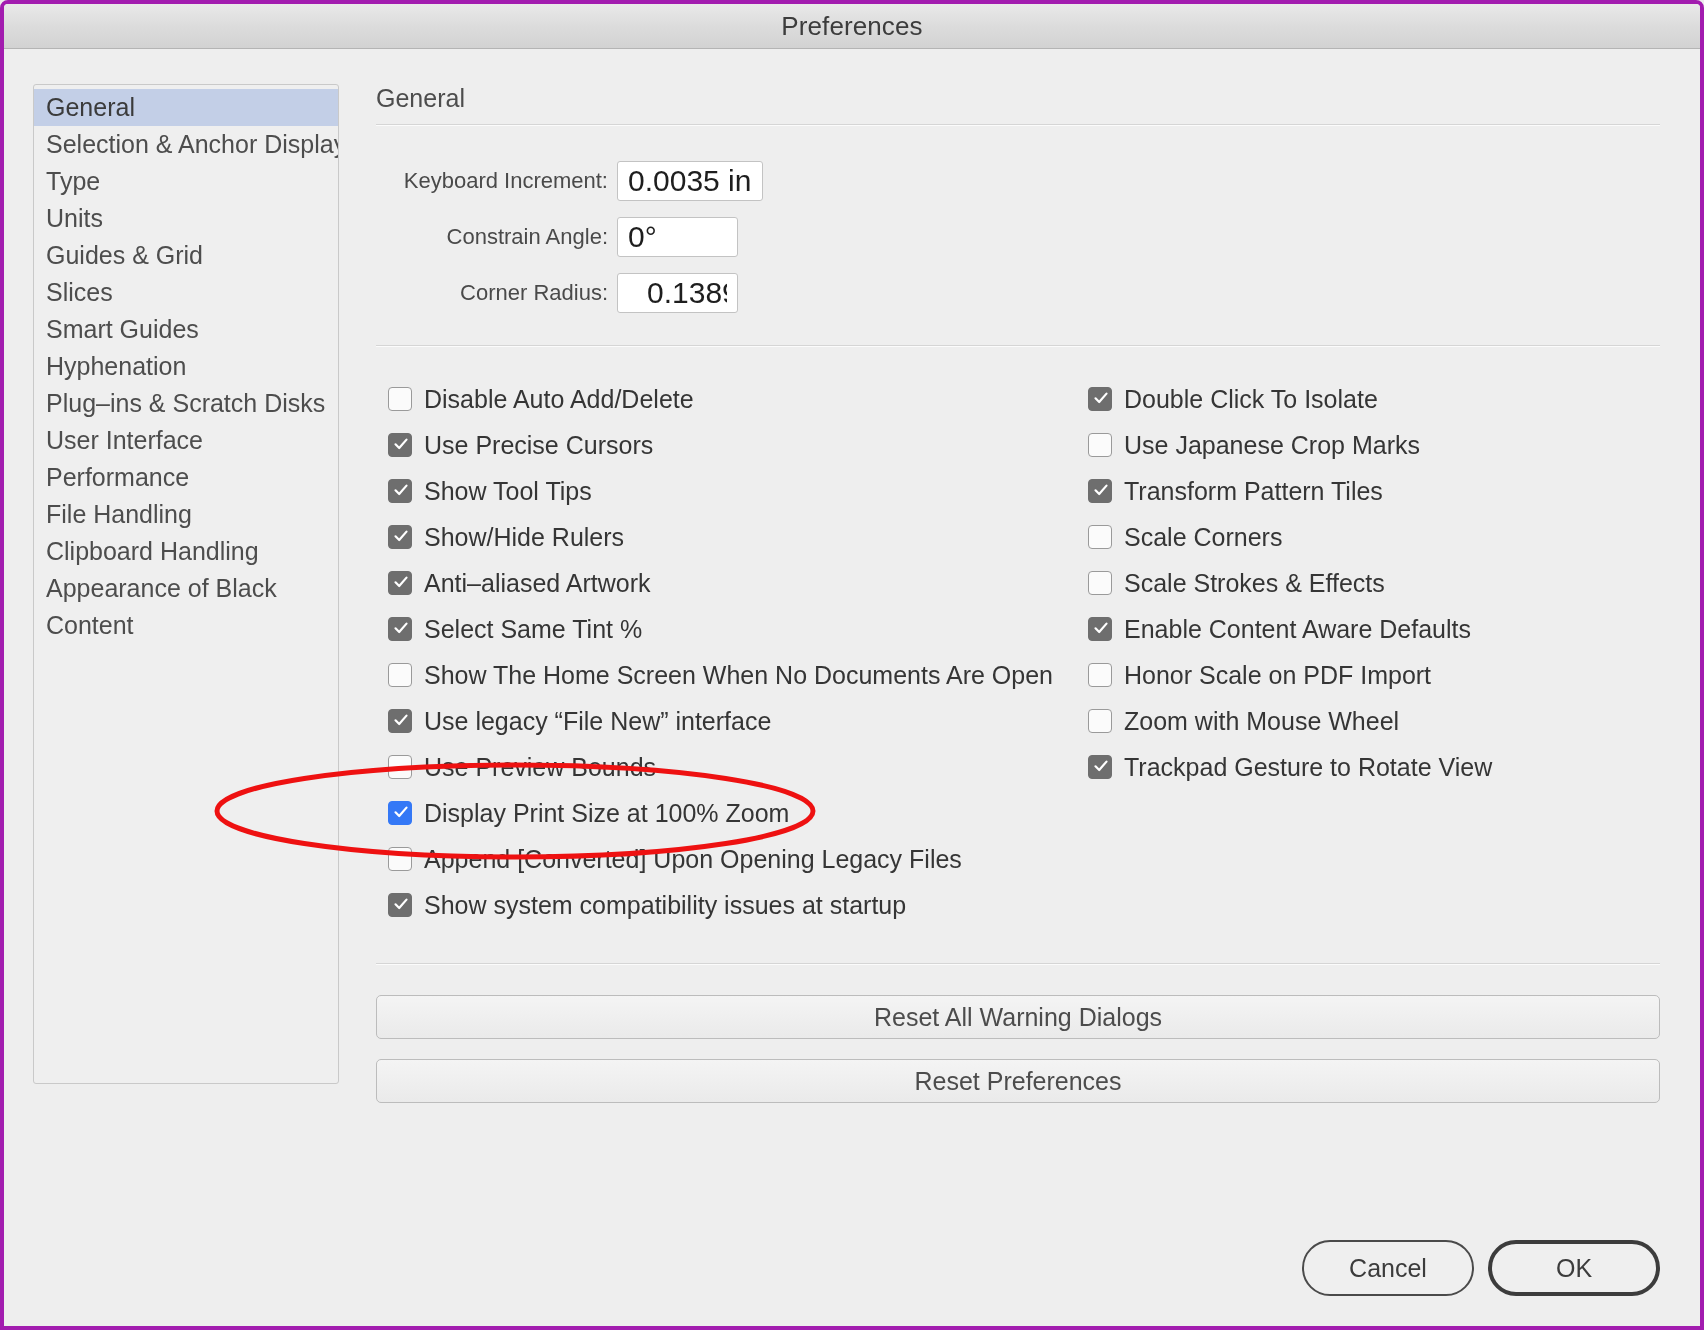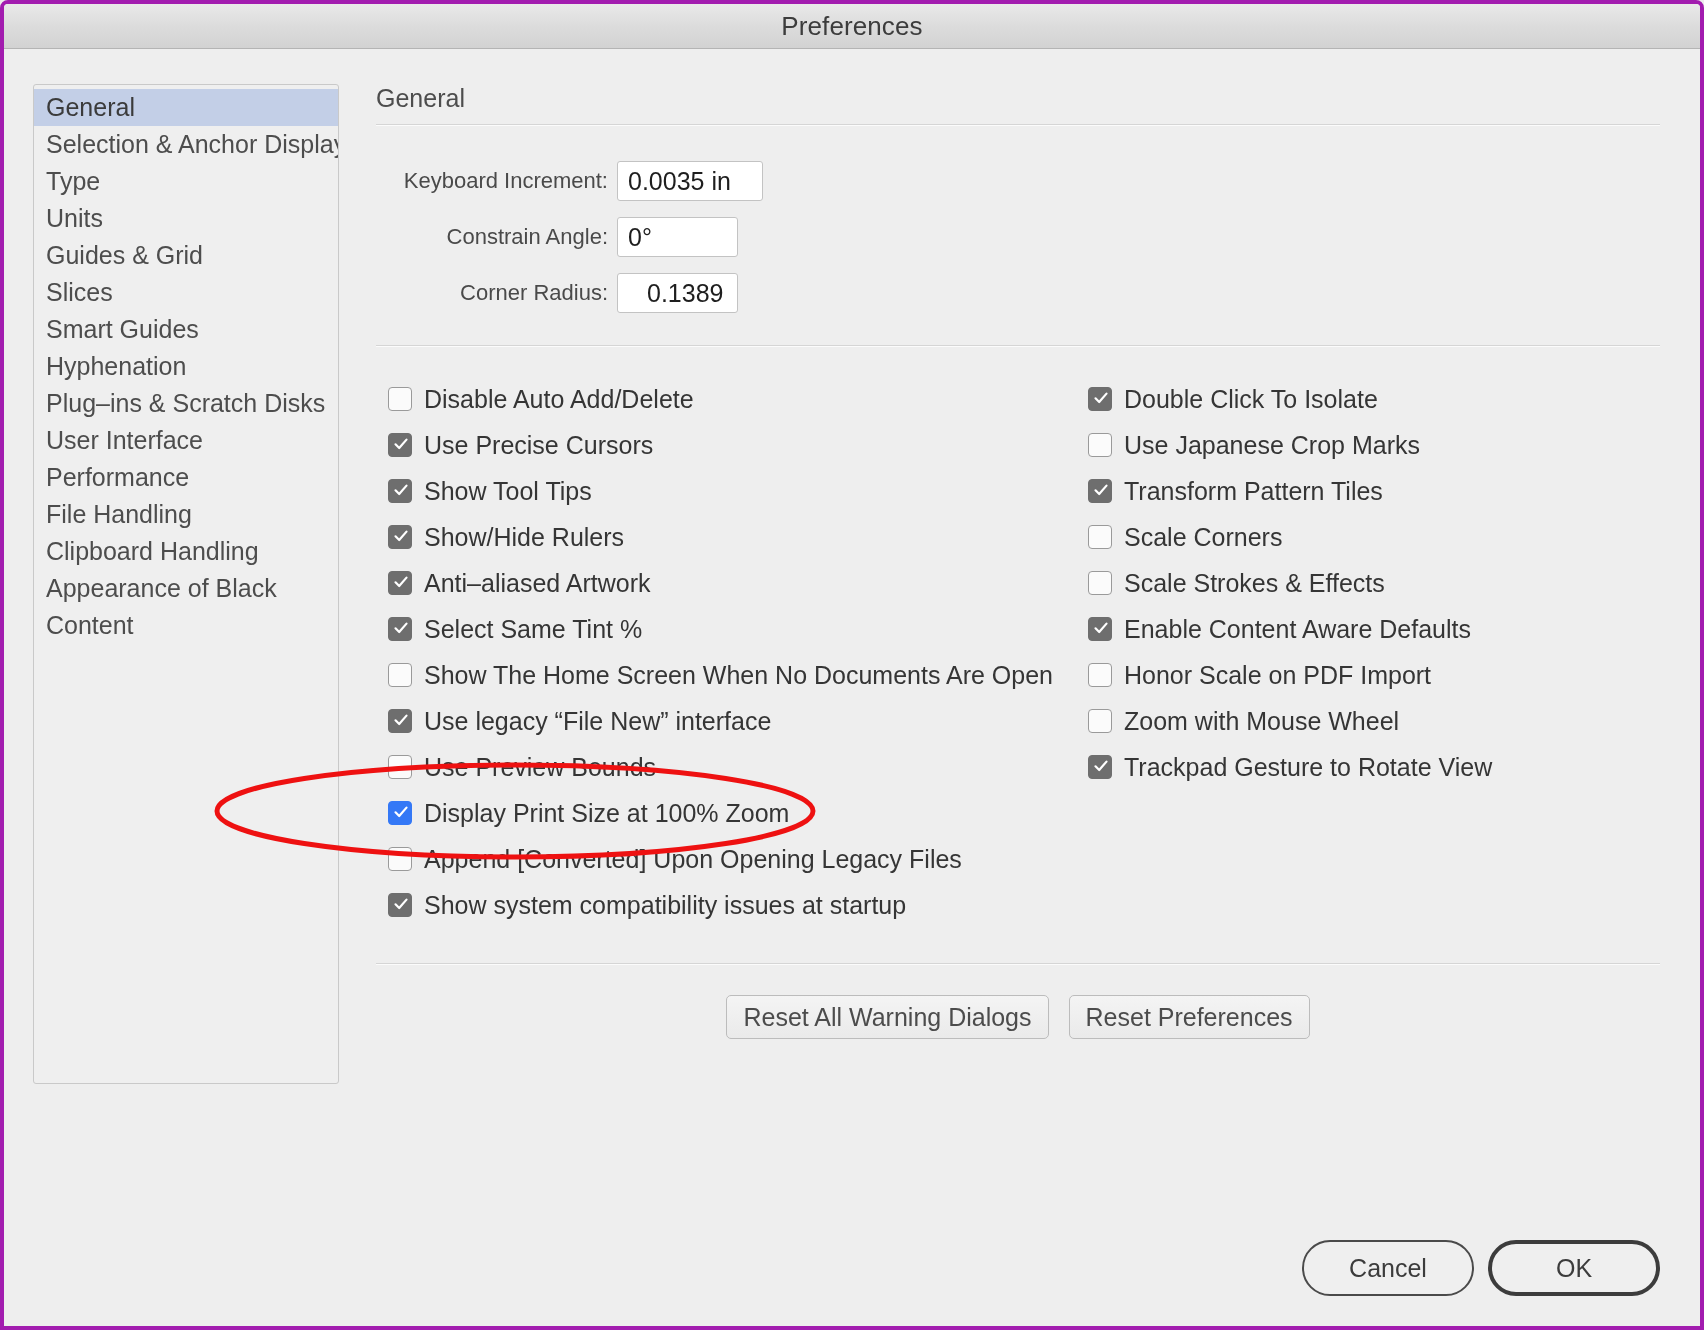--- a/index.html
+++ b/index.html
@@ -109,21 +109,21 @@
     padding-right: 9px;
     white-space: nowrap;
   }
   .field-input {
     background: #ffffff;
     border: 1px solid #c3c3c3;
     border-radius: 3px;
     height: 40px;
     line-height: 40px;
     padding: 0 10px;
-    font-size: 25px;
+    font-size: 30px;
     color: #1e1e1e;
     font-family: "Liberation Sans", sans-serif;
     box-sizing: border-box;
     outline: none;
   }
   .w-kbd { width: 146px; }
   .w-ang { width: 121px; }
   .w-rad { width: 121px; padding-left: 29px; }
 
   
@@ -181,20 +181,21 @@
 
   
   #reset-sep {
     margin-top: 35px;
   }
   #reset-row {
     display: flex;
     justify-content: center;
     gap: 20px;
     padding-top: 30px;
+    flex-direction: column;
   }
   .reset-btn {
     background: linear-gradient(to bottom, #f4f4f4, #eaeaea);
     border: 1px solid #bcbcbc;
     border-radius: 5px;
     height: 44px;
     line-height: 42px;
     padding: 0 16px;
     font-size: 25px;
     color: #4c4c4c;

